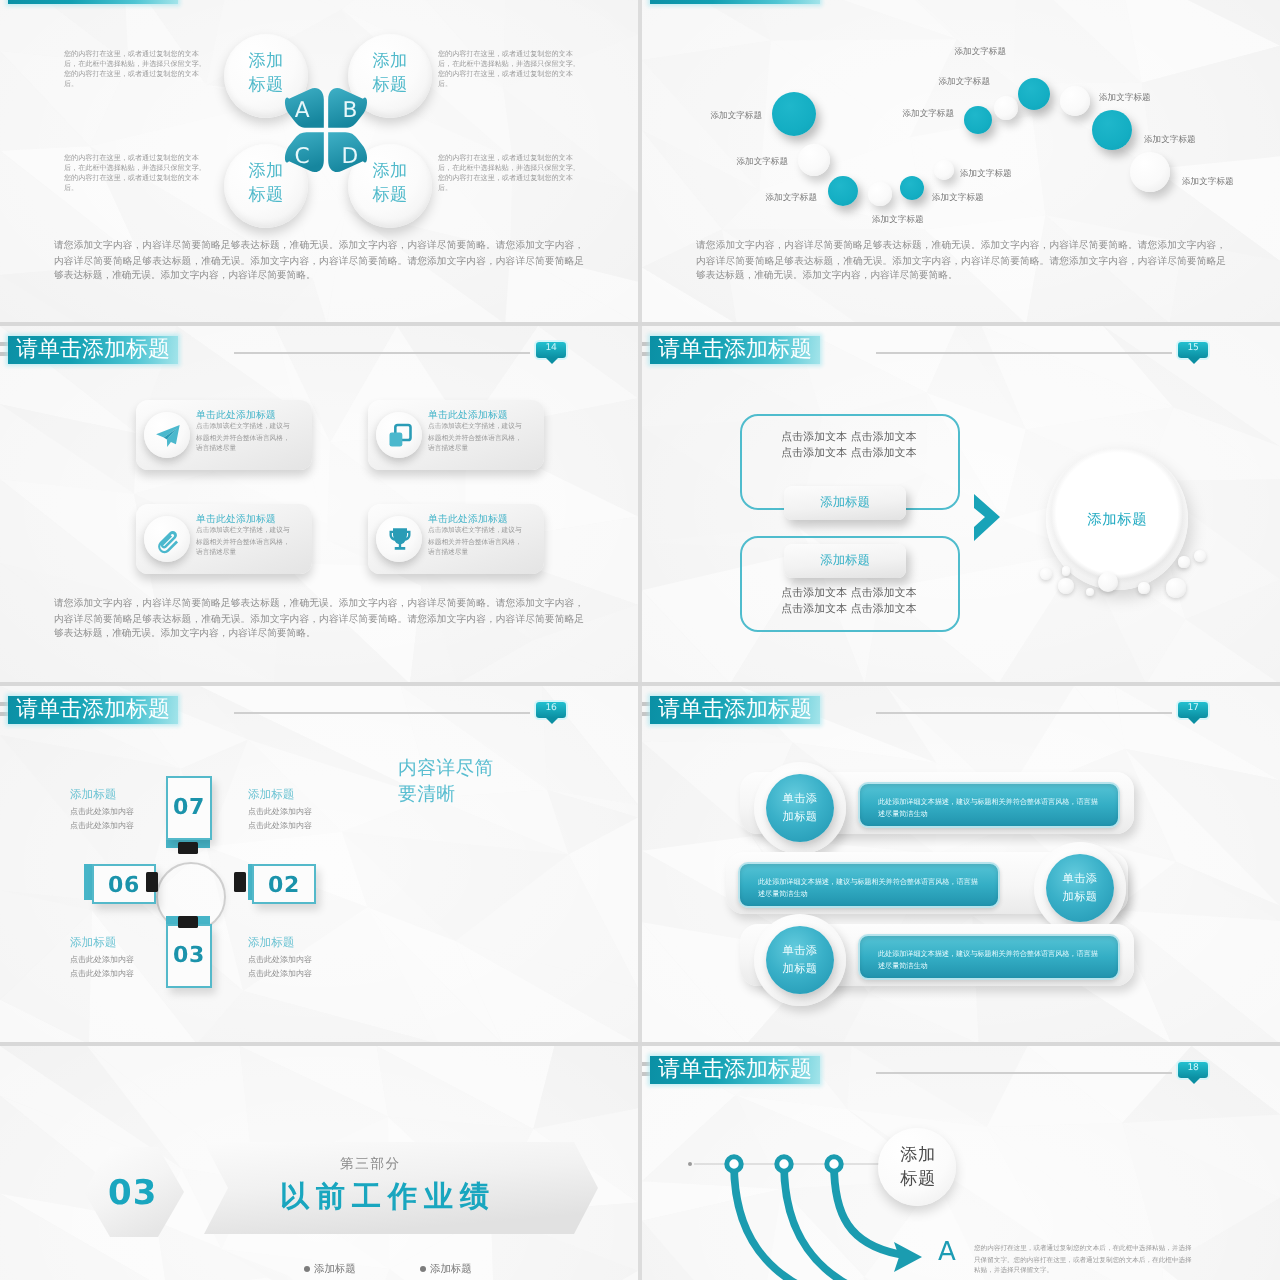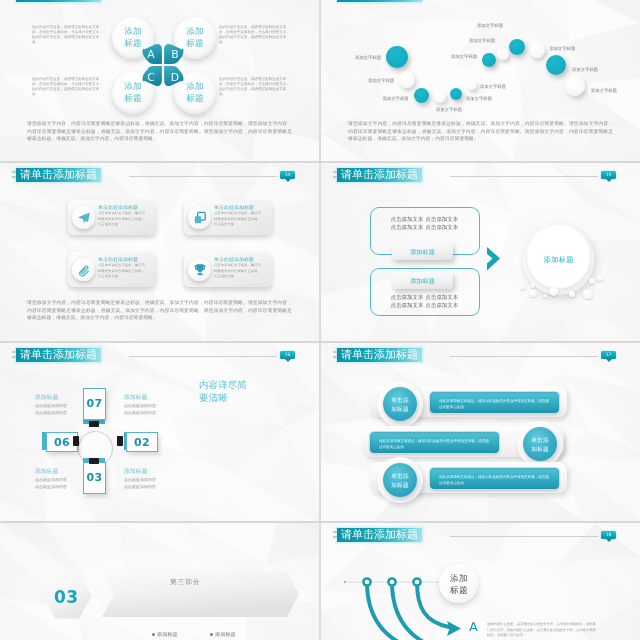--- a/index.html
+++ b/index.html
@@ -10,21 +10,21 @@
 .slide{position:absolute;width:319px;height:179px;overflow:hidden;background:#f2f2f2;}
 .slide svg.bg{position:absolute;left:0;top:0;width:319px;height:179px;display:block;}
 .slide .glow{position:absolute;left:0;top:0;width:319px;height:179px;pointer-events:none;
   background:radial-gradient(ellipse 70% 75% at 50% 50%, rgba(255,255,255,0.62) 0%, rgba(255,255,255,0.30) 55%, rgba(255,255,255,0) 100%);}
 .col2{left:321px;}
 .r0{top:0}.r1{top:180px}.r2{top:360px}.r3{top:540px}
 .gl-v{position:absolute;left:319px;top:0;width:1.5px;height:740px;background:#dcdcdc;}
 .gl-h{position:absolute;left:0;width:640px;height:1.5px;background:#d8d8d8;}
 
 
-.tbar{position:absolute;left:12px;top:2px;width:291px;height:18px;}
+.tbar{position:absolute;left:0;top:2px;width:291px;height:18px;}
 .tbar .band{position:absolute;left:4px;top:3px;height:13.5px;line-height:13.5px;
   padding:0 4px 0 4px;color:#fdffff;font-size:11px;white-space:nowrap;letter-spacing:0px;
   background:linear-gradient(97deg,#0b90a5 0%,#11a0b2 38%,#4ec5d3 75%,#a3e4ea 100%);
   box-shadow:0 0 2px 1px rgba(175,232,240,0.75);font-weight:500;}
 .tbar .d1,.tbar .d2{position:absolute;left:0;width:4px;height:2px;background:#c6c6c6;}
 .tbar .d1{top:6px}.tbar .d2{top:11px}
 .tbar .line{position:absolute;left:117px;right:26px;top:11px;height:1px;background:#cfcfcf;}
 .pgb{position:absolute;right:8px;top:6px;width:15px;height:8px;border-radius:1.6px;
   background:linear-gradient(180deg,#21c0d0 0%,#0b8fa2 100%);color:#cdf5fa;font-size:4.6px;
   line-height:8px;text-align:center;letter-spacing:-0.2px;
@@ -720,20 +720,21 @@
     <defs>
       <linearGradient id="bg7" x1="0" y1="0" x2="0.35" y2="1">
         <stop offset="0" stop-color="#fbfbfb"></stop>
             <stop offset="0.5" stop-color="#f1f1f1"></stop>
             <stop offset="1" stop-color="#e1e1e1"></stop>
       </linearGradient>
     </defs>
     <polygon points="0,0 185,0 197,23 185,46 0,46 12,23" fill="url(#bg7)"></polygon>
   </svg>
   <div class="sub" style="left:142px;top:54px">第三部分</div>
+  <div class="tit" style="left:140px;top:66px">以前工作业绩</div>
 
   <div class="bul" style="left:152px;top:108px"><i></i><span>添加标题</span></div>
   <div class="bul" style="left:210px;top:108px"><i></i><span>添加标题</span></div>
 </div>
 
 <div class="slide s8 col2 r3">
   <svg class="bg" viewBox="0 0 320 180" preserveAspectRatio="none">
         <polygon points="0,0 78.1,0 46.9,24.7" fill="rgb(249,249,249)"></polygon>
         <polygon points="0,0 46.9,24.7 0,68" fill="rgb(250,250,250)"></polygon>
         <polygon points="0,68 46.9,24.7 70.2,71.9" fill="rgb(245,245,245)"></polygon>

